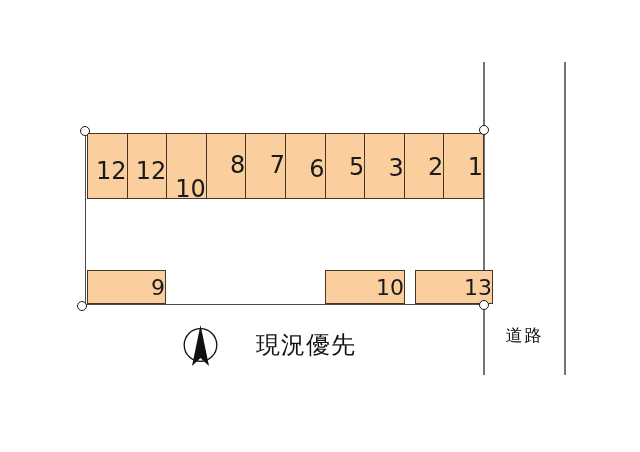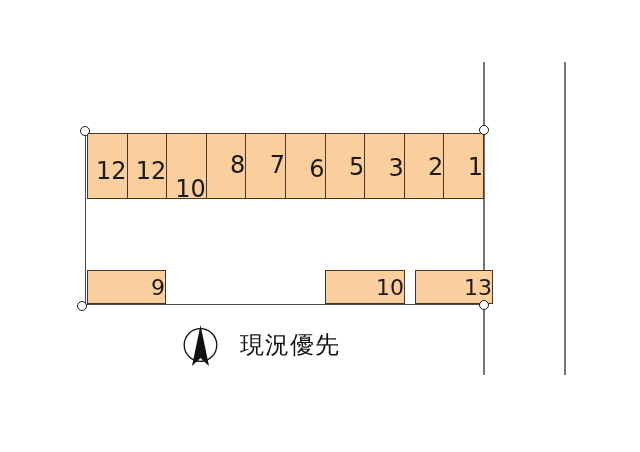--- a/index.html
+++ b/index.html
@@ -92,35 +92,36 @@
     height: 10px;
     border: 1.6px solid #1a1a1a;
     border-radius: 50%;
     background: #ffffff;
   }
 
   
   .compass { position: absolute; left: 183px; top: 323px; }
   .caption {
     position: absolute;
-    left: 240px;
+    left: 256px;
     top: 329px;
     font-size: 24px;
     letter-spacing: 1px;
     color: var(--ink, #111111);
     white-space: nowrap;
   }
 </style>
 </head>
 <body>
 
 <div class="canvas">
 
   <div class="road-line inner"></div>
   <div class="road-line outer"></div>
+  <div class="road-label">道路</div>
 
   <div class="boundary-left"></div>
   <div class="boundary-bottom"></div>
 
   <div class="top-row">
       <div class="stall">
         <span style="transform: translateY(5px);">12</span>
       </div>
       <div class="stall">
         <span style="transform: translateY(5px);">12</span>

